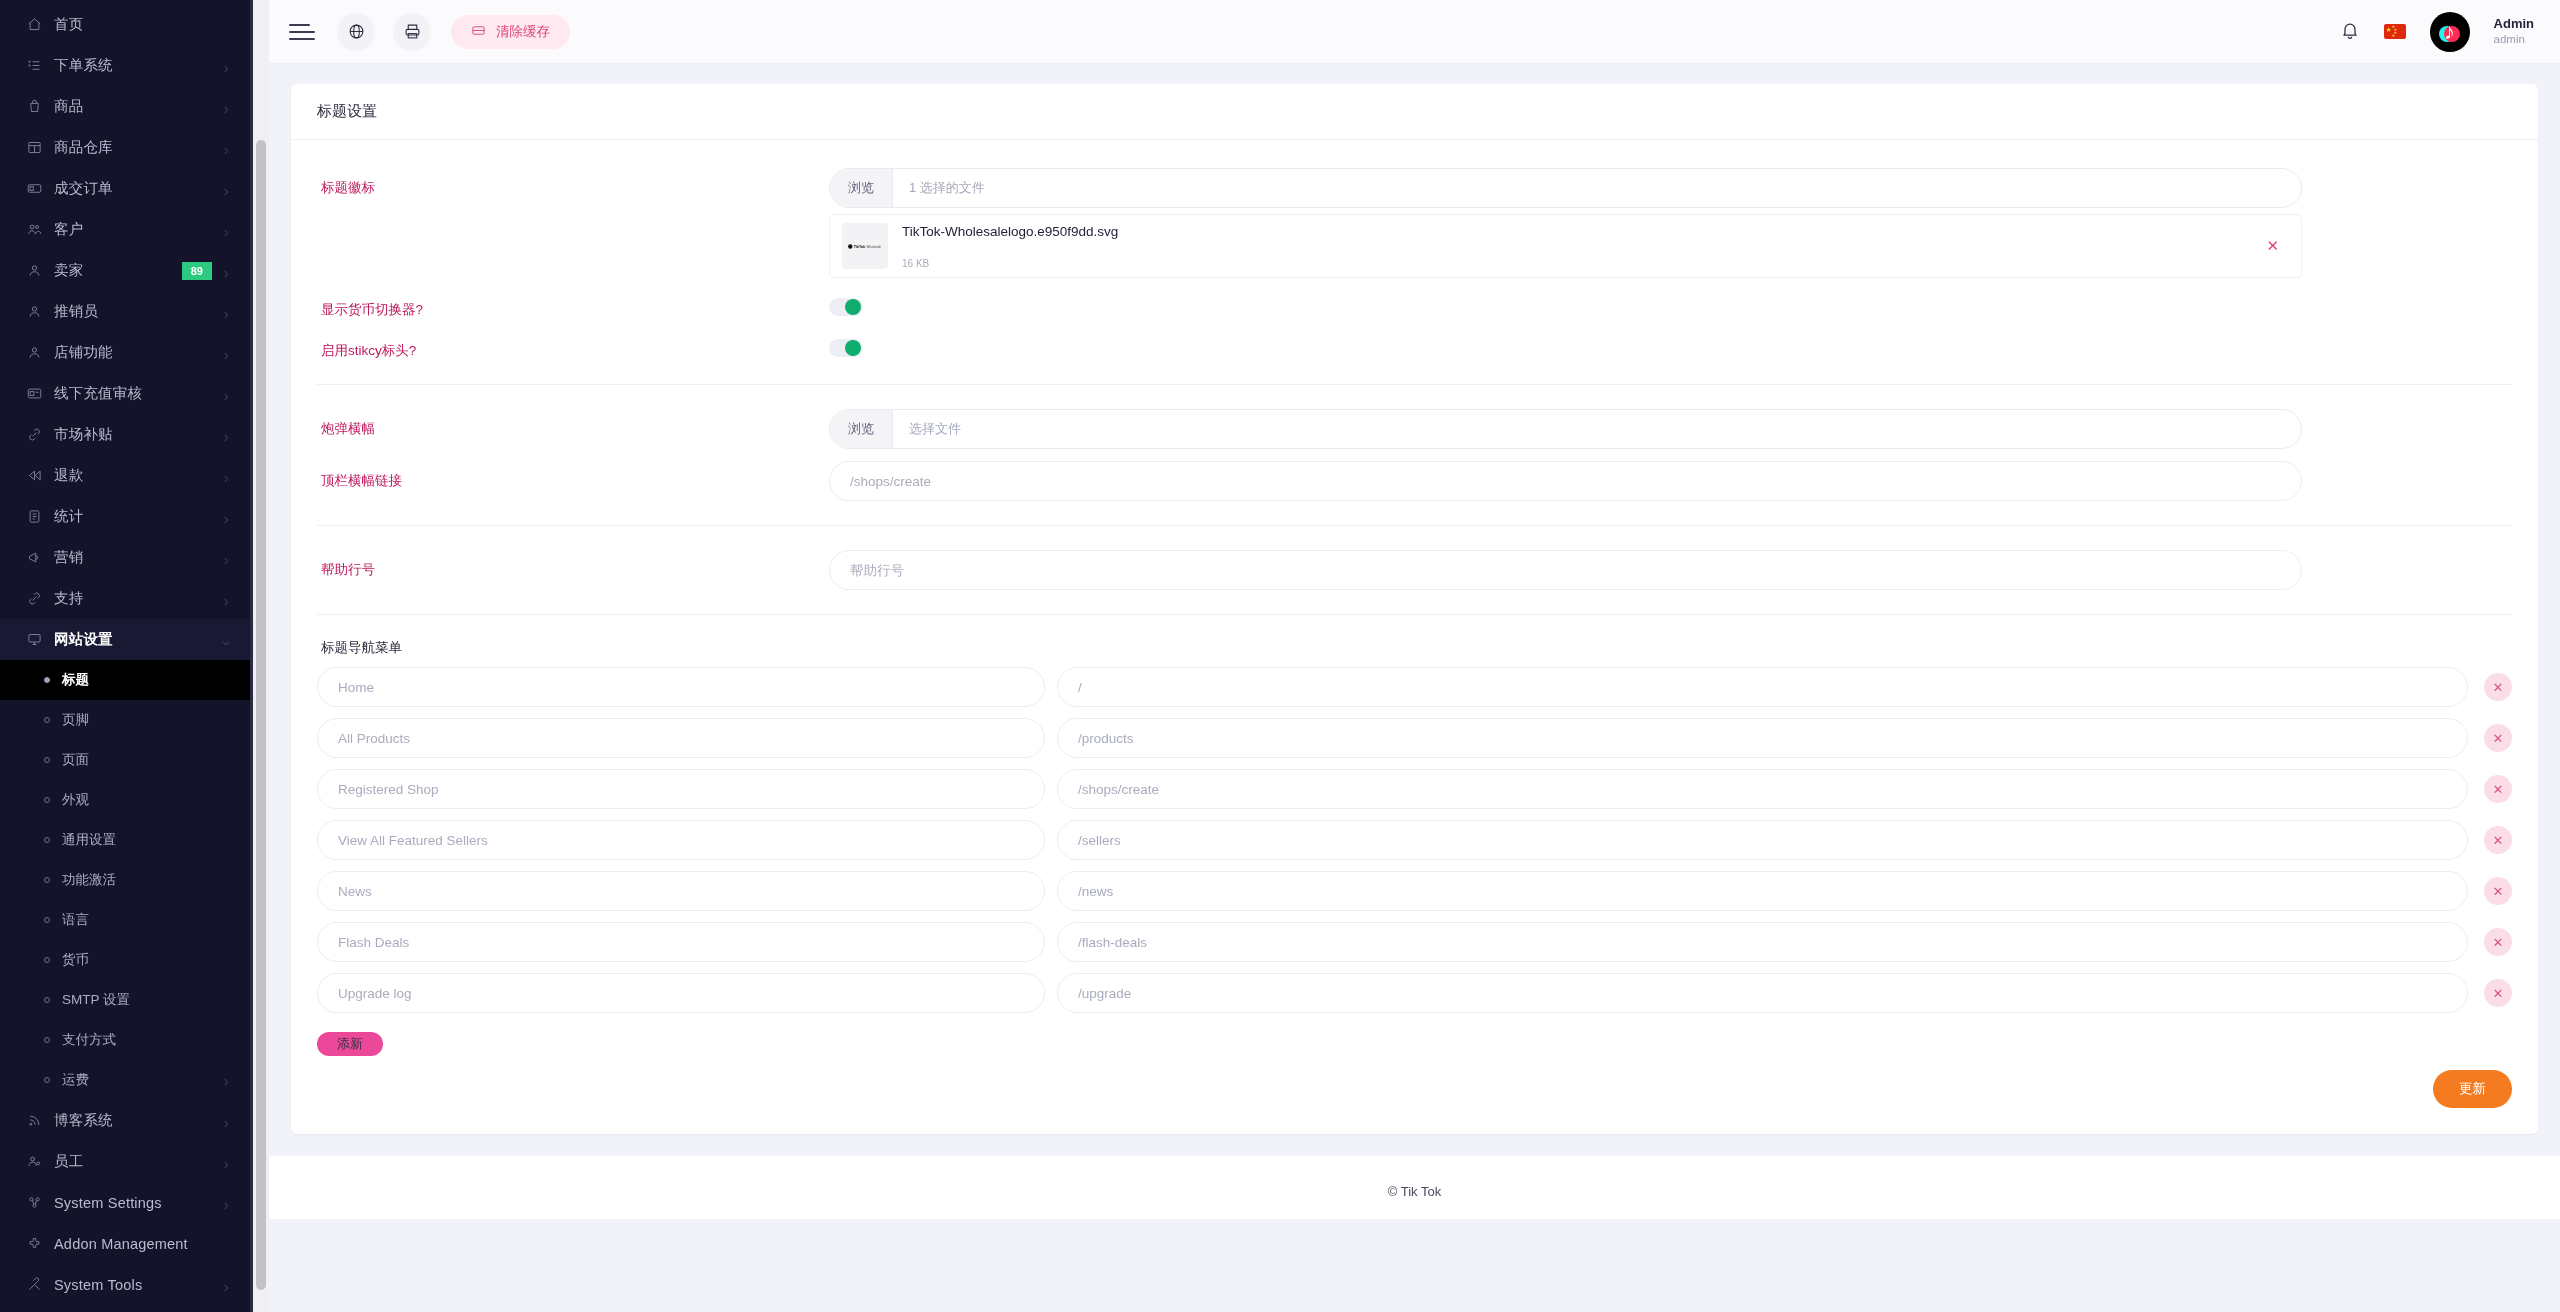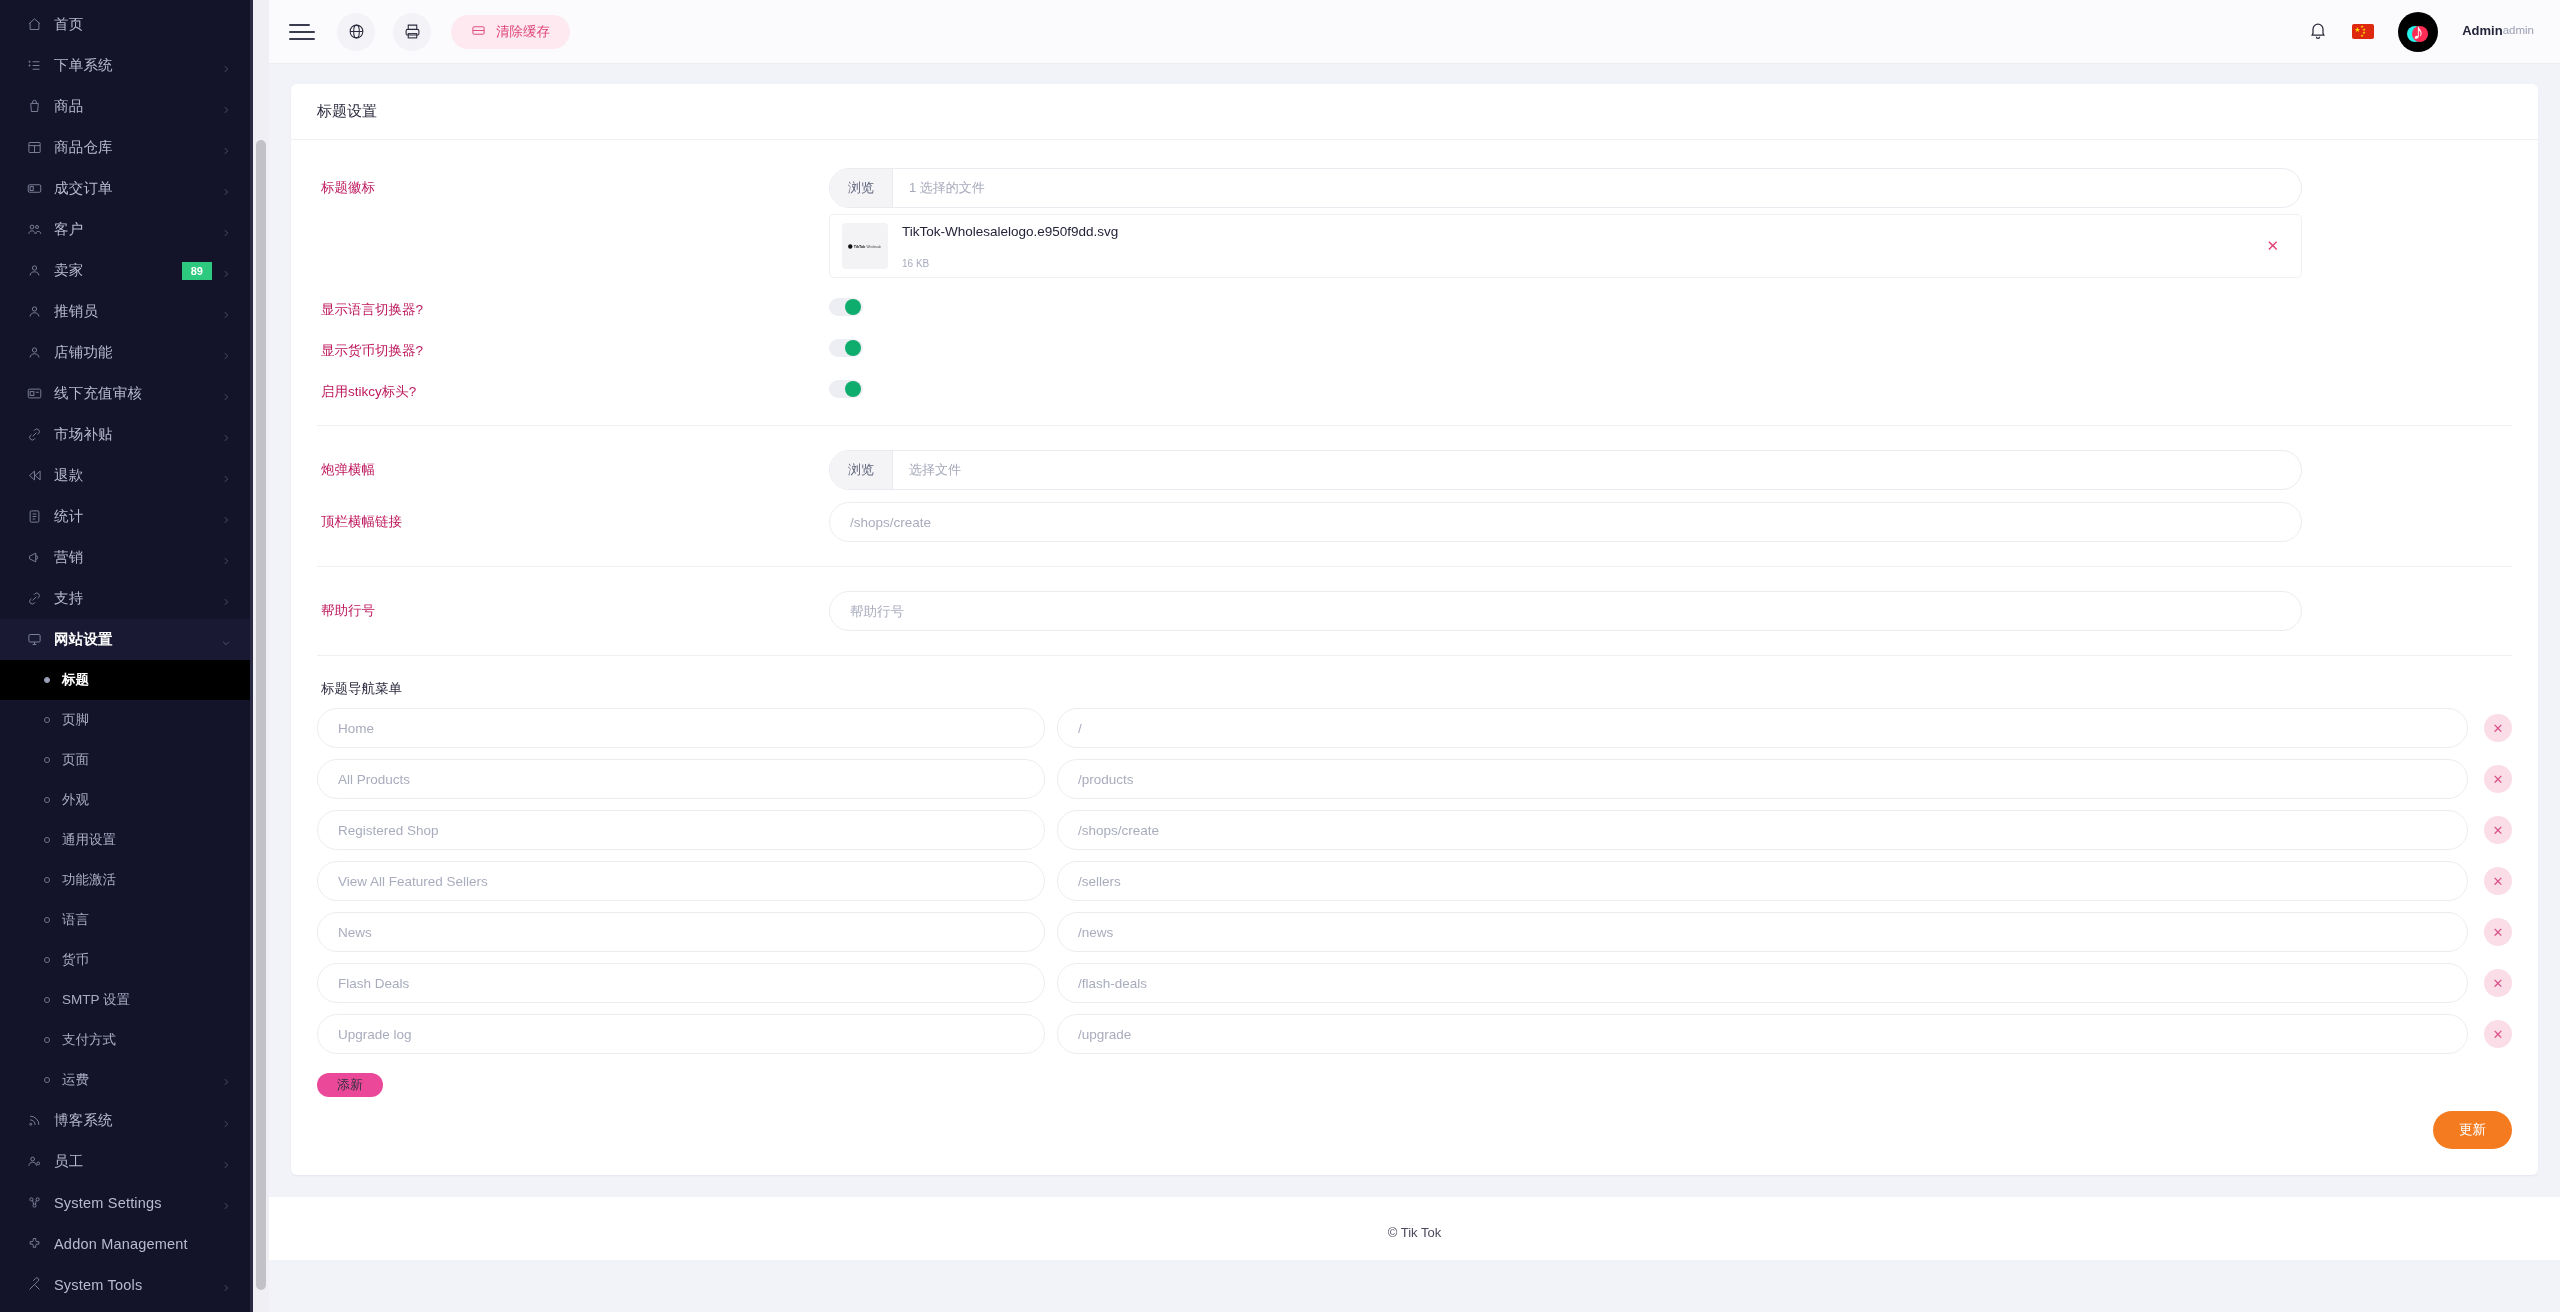--- a/index.html
+++ b/index.html
@@ -109,21 +109,21 @@
   .flag .s4 { position: absolute; left: 10px; top: 7px; color: #ffde00; font-size: 4px; line-height: 4px; }
   .flag .s5 { position: absolute; left: 8px; top: 10px; color: #ffde00; font-size: 4px; line-height: 4px; }
 
   .avatar {
     width: 40px; height: 40px; border-radius: 50%; background: #000;
     display: flex; align-items: center; justify-content: center; position: relative; overflow: hidden;
   }
   .avatar .note { font-size: 22px; color: #fff; line-height: 1; position: relative; z-index: 3; }
   .avatar .cy { position: absolute; width: 16px; height: 16px; border-radius: 50%; background: #25f4ee; left: 9px; top: 14px; z-index: 1; }
   .avatar .pk { position: absolute; width: 16px; height: 16px; border-radius: 50%; background: #fe2c55; left: 14px; top: 14px; z-index: 2; }
-  .user-meta { display: flex; flex-direction: row; line-height: 1.25; }
+  .user-meta { display: flex; flex-direction: column; line-height: 1.25; }
   .user-name { font-size: 13px; font-weight: bold; color: #23233a; }
   .user-role { font-size: 11.5px; color: #9b9eb2; }
 
   
   .content { flex: 1; overflow: hidden; padding: 20px 0 0 0; display: flex; flex-direction: column; }
   .card {
     background: #fff; border-radius: 6px; margin: 0 22px;
     box-shadow: 0 1px 2px rgba(20,20,50,.05);
   }
   .card-head {
@@ -623,28 +623,20 @@
                   <span class="file-size" style="display:block">16 KB</span>
                 </span>
                 <button class="file-x" style="background:none;border:none;">✕</button>
               </div>
             </div>
           </div>
 
           
           <div id="toggles-host">
               <div class="row">
-                <div class="row-label">显示语言切换器?</div>
-                <div class="row-field">
-                  <div class="switch">
-                    <span class="knob"></span>
-                  </div>
-                </div>
-              </div>
-              <div class="row">
                 <div class="row-label">显示货币切换器?</div>
                 <div class="row-field">
                   <div class="switch">
                     <span class="knob"></span>
                   </div>
                 </div>
               </div>
               <div class="row">
                 <div class="row-label">启用stikcy标头?</div>
                 <div class="row-field">

